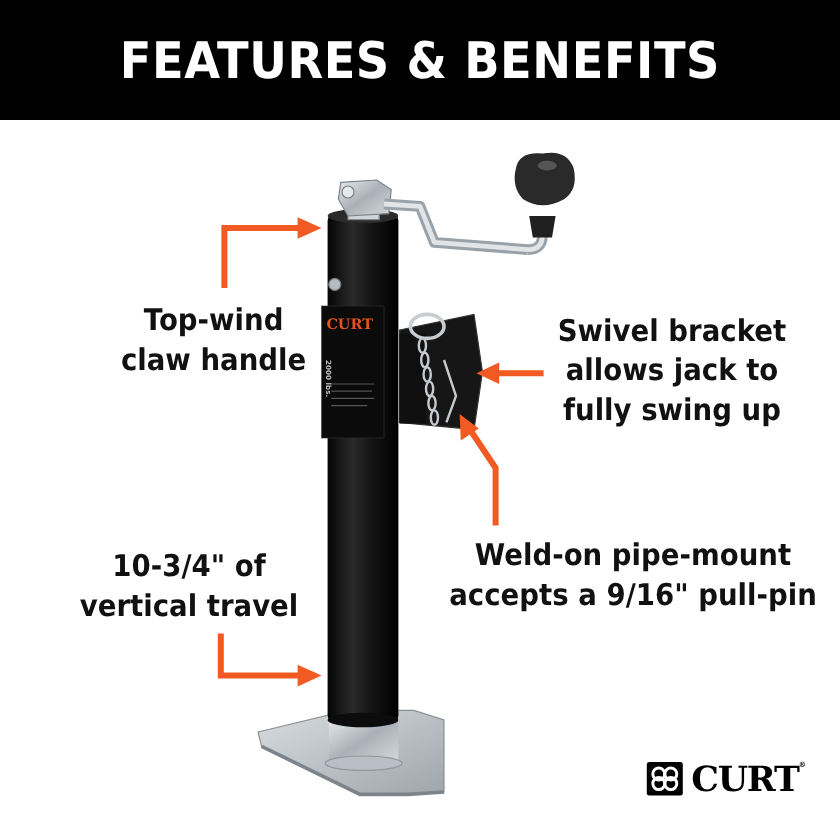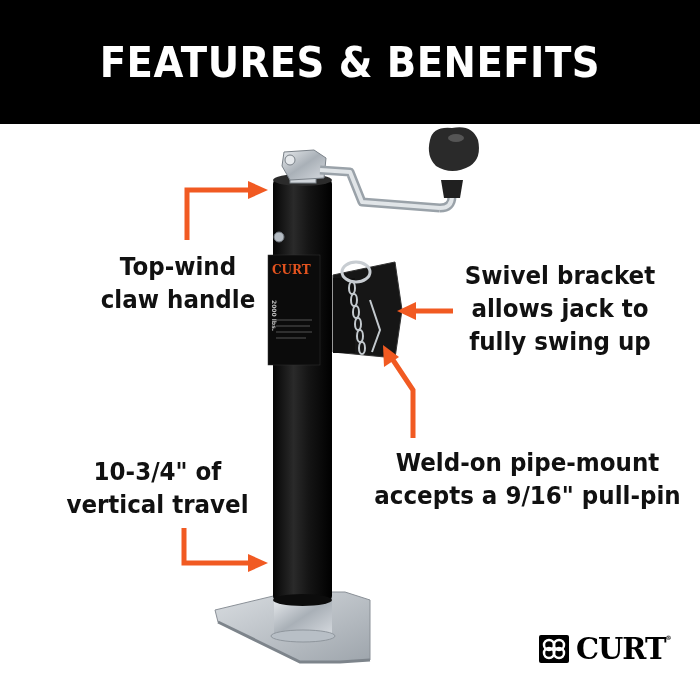--- a/index.html
+++ b/index.html
@@ -1,18 +1,18 @@
 <!DOCTYPE html>
 <html><head>
 <meta charset="utf-8">
 <style>
   html, body { margin:0; padding:0; }
   body { width:700px; height:700px; background:#ffffff; position:relative; overflow:hidden;
          font-family:"DejaVu Sans", sans-serif; }
-  .header { position:absolute; left:0; top:0; width:700px; height:124px; background:#000000;
+  .header { position:absolute; left:0; top:0; width:700px; height:100px; background:#000000;
             display:flex; align-items:center; justify-content:center; }
   .header-title { color:#ffffff; font-family:"DejaVu Sans", sans-serif; font-weight:bold;
                   font-size:42px; letter-spacing:0.5px; transform:scaleX(0.92); }
   .label { position:absolute; color:#111111; font-weight:bold; font-size:25px; line-height:33px;
            text-align:center; font-family:"DejaVu Sans", sans-serif; transform:scaleX(0.92); }
   .label div { white-space:nowrap; }
   svg.layer { position:absolute; left:0; top:0; }
   .logo { position:absolute; left:538px; top:634px; display:flex; align-items:center; gap:6px; }
   .logo-text { font-family:"DejaVu Serif", serif; font-weight:bold; font-size:29px; color:#000;
                letter-spacing:-1px; line-height:1; }

